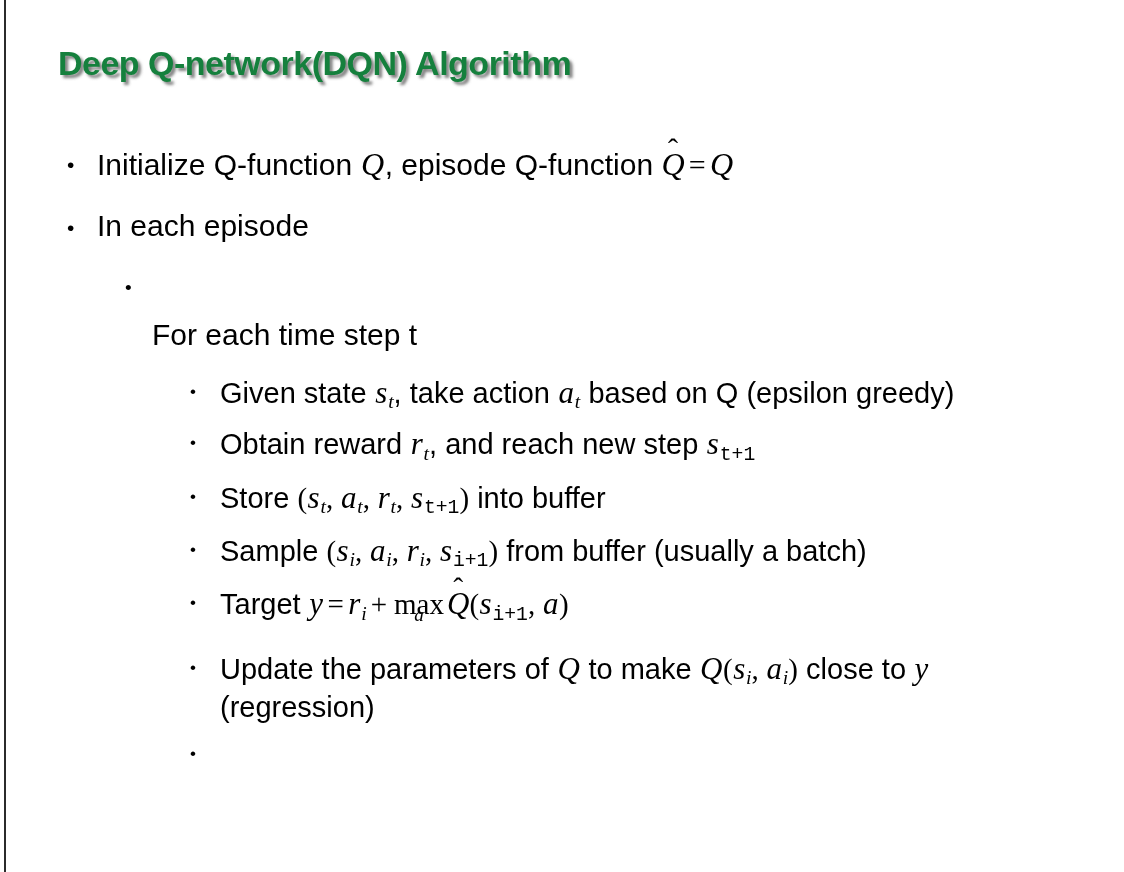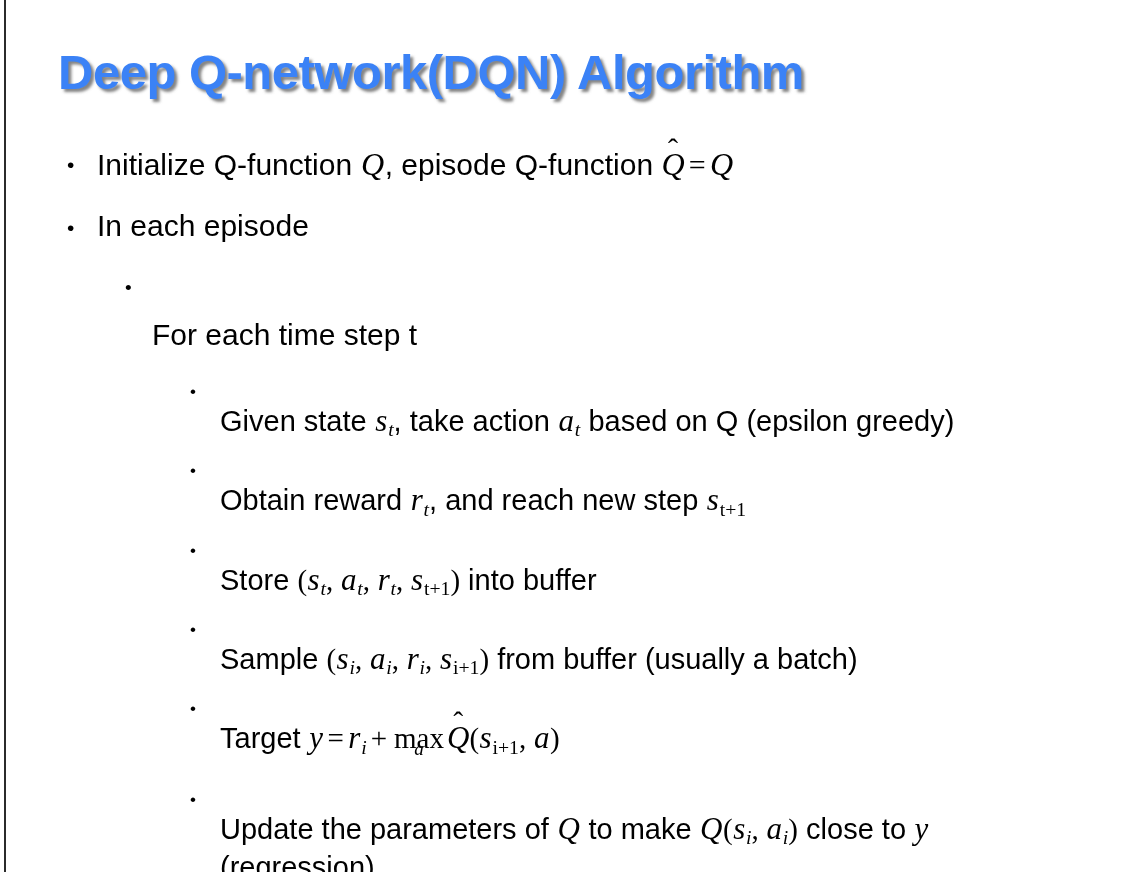--- a/index.html
+++ b/index.html
@@ -23,23 +23,23 @@
     left: 4px;
     top: 0;
     width: 2px;
     height: 872px;
     background: #2b2b2b;
   }
   .slide-title {
     position: absolute;
     left: 58px;
     top: 44px;
-    font-size: 49px;
+    font-size: 34px;
     font-weight: bold;
-    color: #3b82f6;
+    color: #15803d;
     letter-spacing: -0.5px;
     white-space: nowrap;
     text-shadow: 3px 3px 3px rgba(90,90,90,0.75);
   }
   .body-list {
     position: absolute;
     left: 0;
     top: 146px;
     width: 1124px;
   }
@@ -75,21 +75,21 @@
   .lvl2 .bullet-mark { width: 27px; font-size: 19px; padding-top: 8px; }
   .lvl2 .bullet-text { line-height: 1.16; margin-top: 48px; }
 
   
   .lvl3 {
     padding-left: 190px;
     font-size: 29px;
     margin-bottom: 11px;
   }
   .lvl3 .bullet-mark { width: 30px; font-size: 17px; padding-top: 9px; }
-  .lvl3 .bullet-text { line-height: 1.21; padding-right: 40px; margin-top: 28px; }
+  .lvl3 .bullet-text { line-height: 1.21; padding-right: 40px; }
 
   
   .mi {
     font-family: "Liberation Serif", serif;
     font-style: italic;
     font-size: 1.07em;
     padding: 0 0.5px;
   }
   .mn, .mo-plain {
     font-family: "Liberation Serif", serif;
@@ -102,20 +102,21 @@
   }
   .msub {
     font-family: "Liberation Serif", serif;
     font-style: italic;
     font-size: 0.68em;
     vertical-align: -0.28em;
     padding-left: 0.3px;
   }
   .msub .up {
     font-style: normal;
+    font-family: Liberation Mono, monospace;
   }
   .hat-wrap {
     position: relative;
     display: inline-block;
     font-family: "Liberation Serif", serif;
     font-style: italic;
     font-size: 1.07em;
   }
   .hat-wrap .hat {
     position: absolute;

